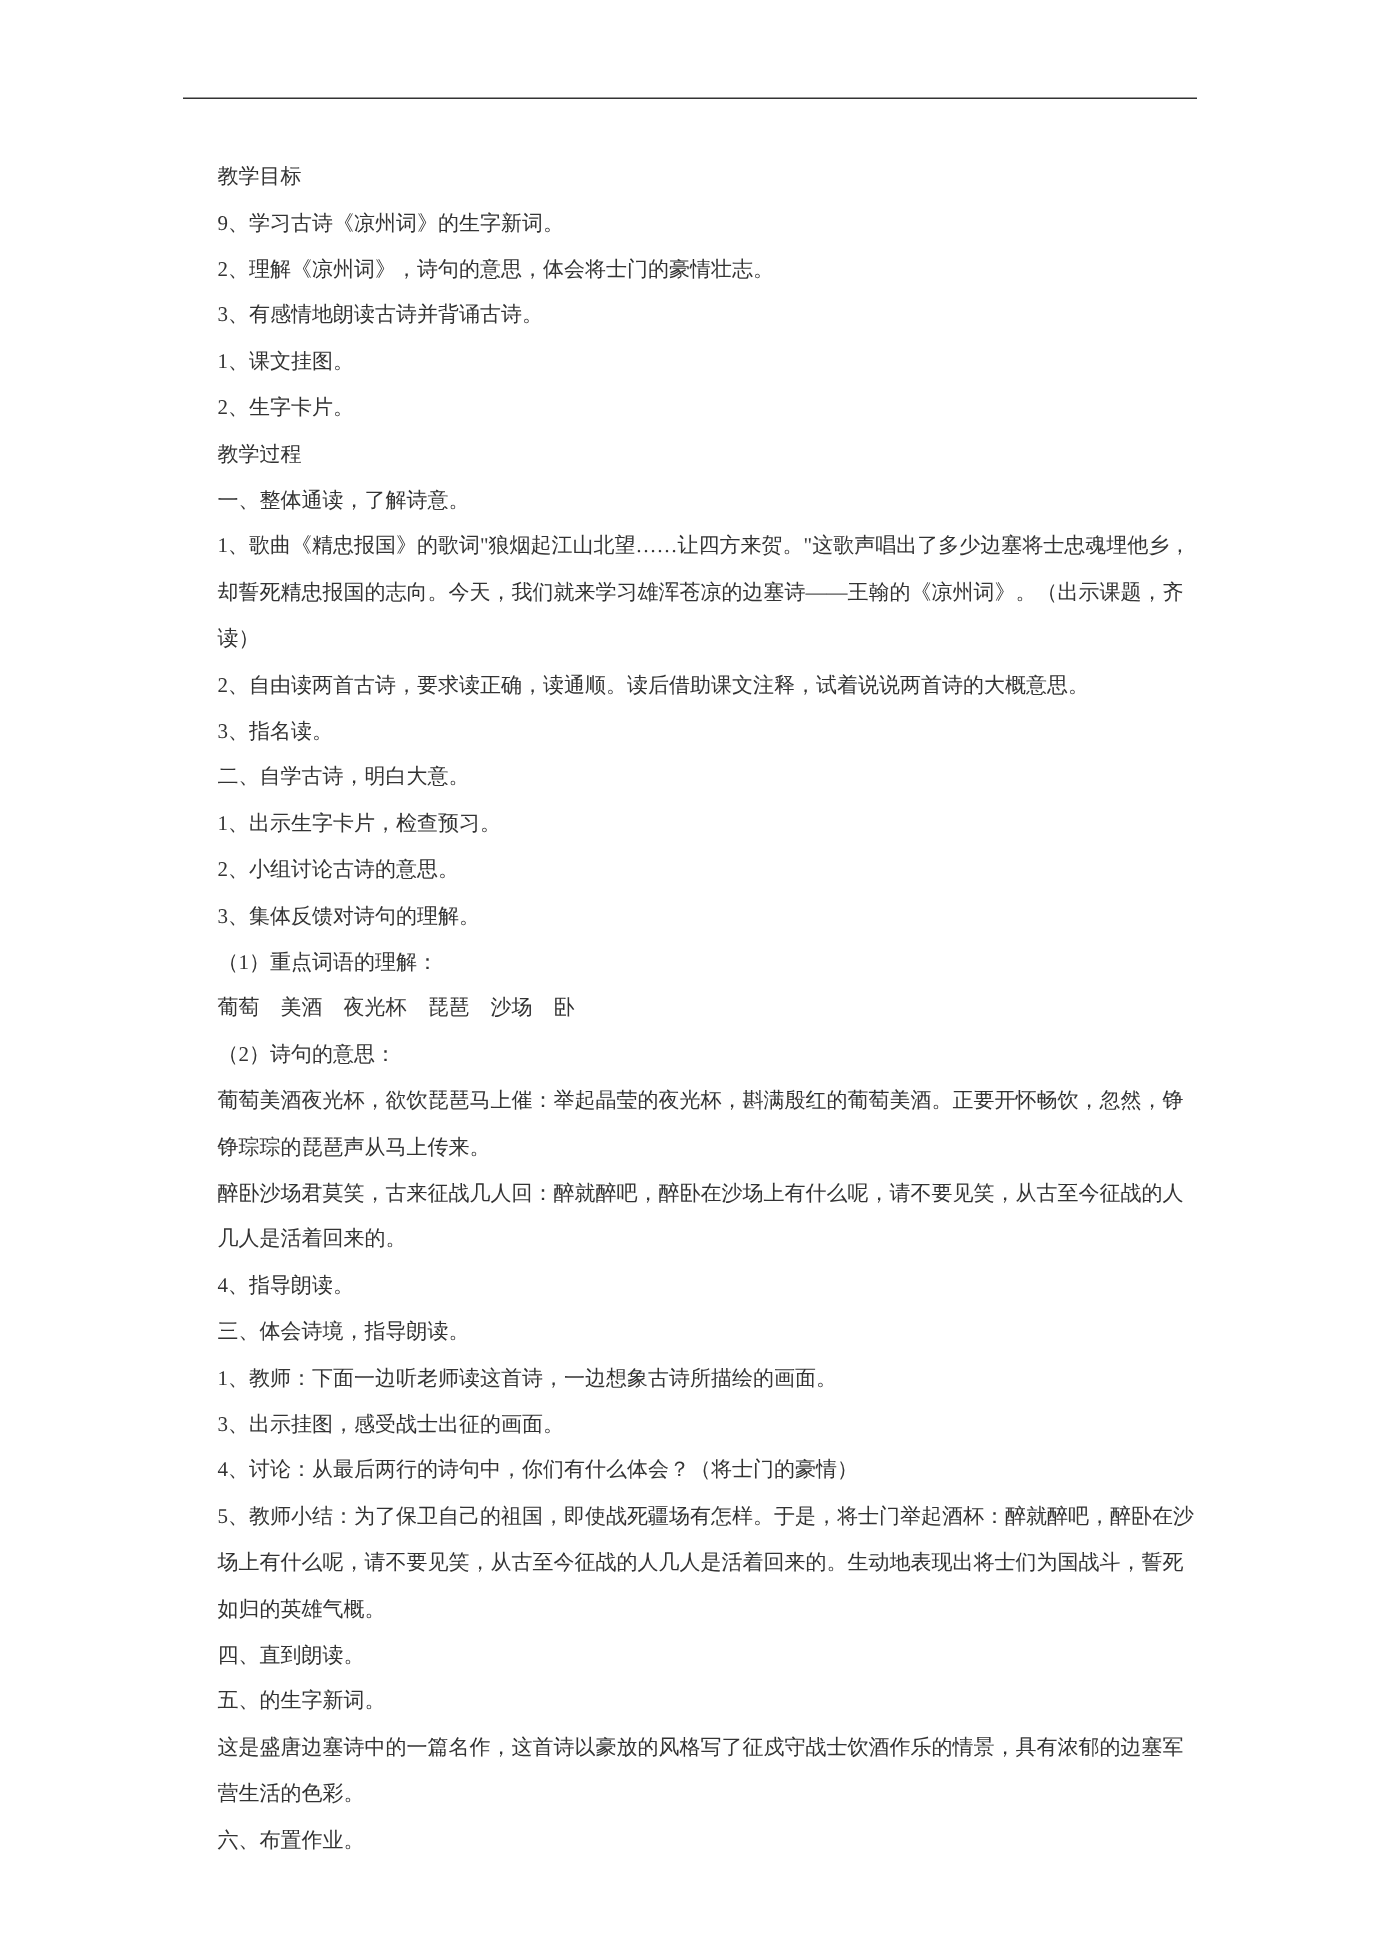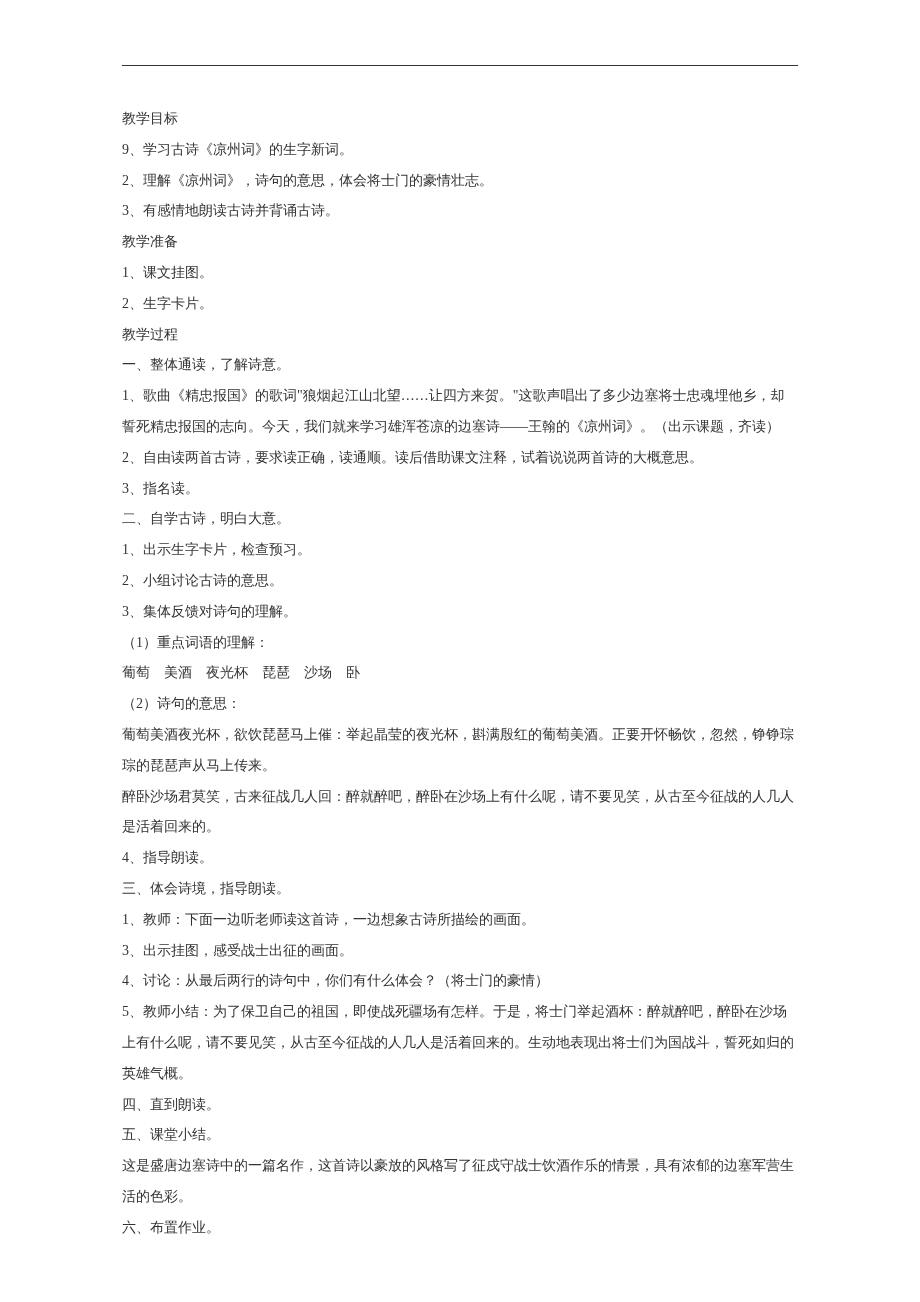--- a/index.html
+++ b/index.html
@@ -18,33 +18,33 @@
     }
     .hr-line {
       border-top: 1.5px solid #333;
       margin-bottom: 38px;
     }
     .content {
       text-align: left;
     }
     .line {
       display: block;
+      margin-left: 23px;
     }
   </style>
 </head>
 <body>
 
 <div class="hr-line"></div>
 
 <div class="content">
   <span class="line">教学目标</span>
   <span class="line">9、学习古诗《凉州词》的生字新词。</span>
   <span class="line">2、理解《凉州词》，诗句的意思，体会将士门的豪情壮志。</span>
   <span class="line">3、有感情地朗读古诗并背诵古诗。</span>
-  <span class="line">教学准备</span>
   <span class="line">1、课文挂图。</span>
   <span class="line">2、生字卡片。</span>
   <span class="line">教学过程</span>
   <span class="line">一、整体通读，了解诗意。</span>
   <span class="line">1、歌曲《精忠报国》的歌词"狼烟起江山北望……让四方来贺。"这歌声唱出了多少边塞将士忠魂埋他乡，却誓死精忠报国的志向。今天，我们就来学习雄浑苍凉的边塞诗——王翰的《凉州词》。（出示课题，齐读）</span>
   <span class="line">2、自由读两首古诗，要求读正确，读通顺。读后借助课文注释，试着说说两首诗的大概意思。</span>
   <span class="line">3、指名读。</span>
   <span class="line">二、自学古诗，明白大意。</span>
   <span class="line">1、出示生字卡片，检查预习。</span>
   <span class="line">2、小组讨论古诗的意思。</span>
@@ -54,17 +54,17 @@
   <span class="line">（2）诗句的意思：</span>
   <span class="line">葡萄美酒夜光杯，欲饮琵琶马上催：举起晶莹的夜光杯，斟满殷红的葡萄美酒。正要开怀畅饮，忽然，铮铮琮琮的琵琶声从马上传来。</span>
   <span class="line">醉卧沙场君莫笑，古来征战几人回：醉就醉吧，醉卧在沙场上有什么呢，请不要见笑，从古至今征战的人几人是活着回来的。</span>
   <span class="line">4、指导朗读。</span>
   <span class="line">三、体会诗境，指导朗读。</span>
   <span class="line">1、教师：下面一边听老师读这首诗，一边想象古诗所描绘的画面。</span>
   <span class="line">3、出示挂图，感受战士出征的画面。</span>
   <span class="line">4、讨论：从最后两行的诗句中，你们有什么体会？（将士门的豪情）</span>
   <span class="line">5、教师小结：为了保卫自己的祖国，即使战死疆场有怎样。于是，将士门举起酒杯：醉就醉吧，醉卧在沙场上有什么呢，请不要见笑，从古至今征战的人几人是活着回来的。生动地表现出将士们为国战斗，誓死如归的英雄气概。</span>
   <span class="line">四、直到朗读。</span>
-  <span class="line">五、课堂小结。</span>
+  <span class="line">五、的生字新词。</span>
   <span class="line">这是盛唐边塞诗中的一篇名作，这首诗以豪放的风格写了征戍守战士饮酒作乐的情景，具有浓郁的边塞军营生活的色彩。</span>
   <span class="line">六、布置作业。</span>
 
 </div>
 
 </body></html>

